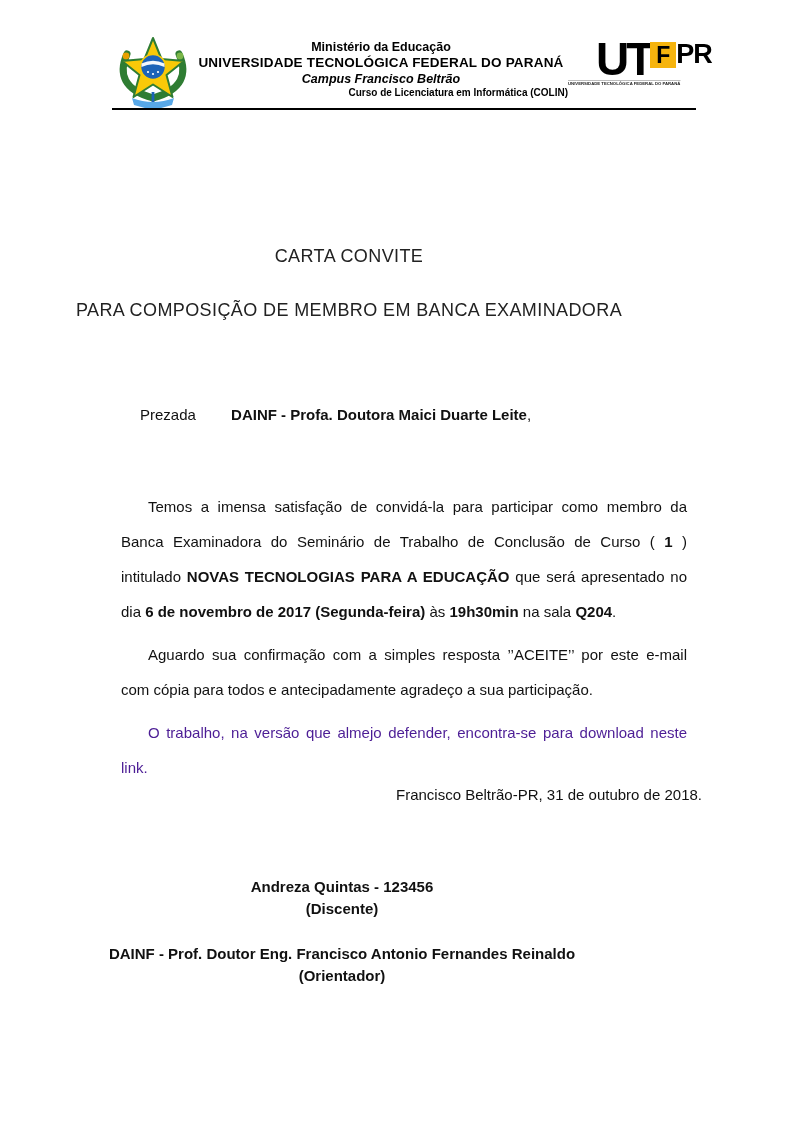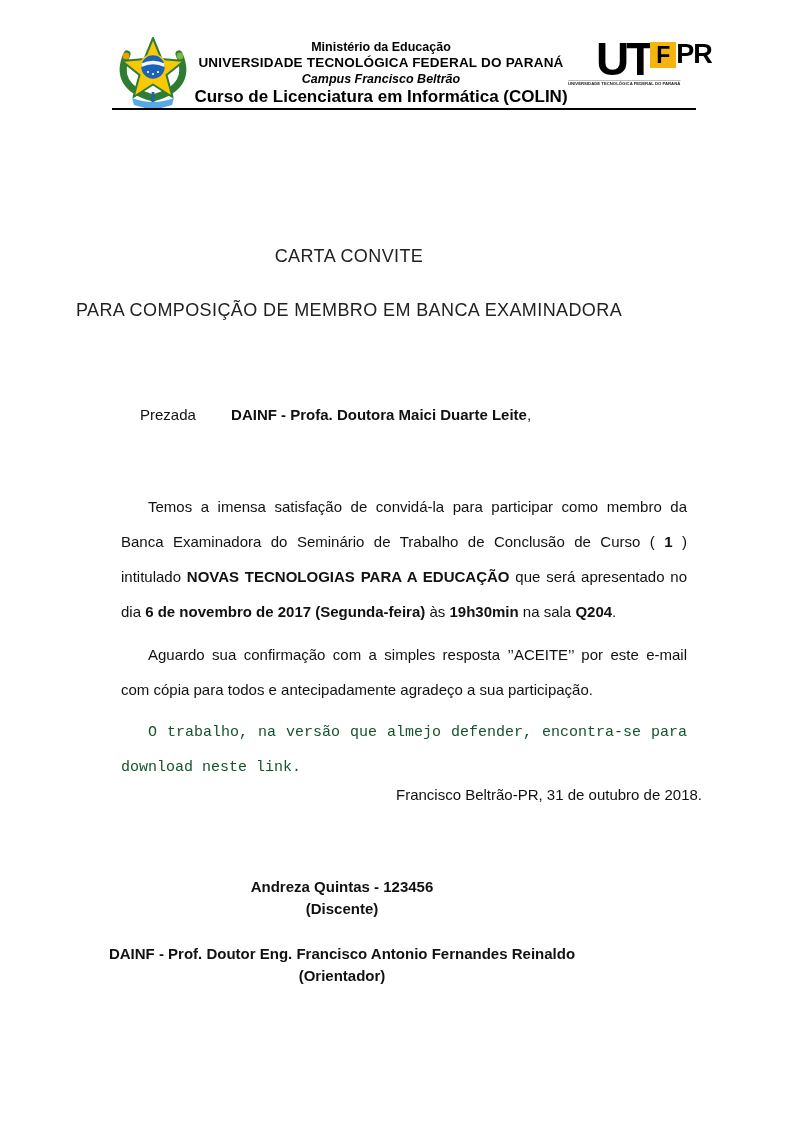--- a/index.html
+++ b/index.html
@@ -17,21 +17,21 @@
     display:flex;align-items:flex-start;
   }
   .crest{width:82px;height:76px;flex:0 0 82px;}
   .header-text{
     flex:1;text-align:center;font-weight:bold;color:#000;
     padding-top:6px;line-height:1.22;
   }
   .ht-ministry{font-size:12.5px;}
   .ht-university{font-size:13.5px;letter-spacing:.2px;}
   .ht-campus{font-size:12.5px;font-style:italic;}
-  .ht-course{font-size:17px;}
+  .ht-course{font-size:10px;text-align:right;}
   .utfpr-logo{
     flex:0 0 128px;width:128px;padding-top:8px;
     display:flex;flex-direction:column;align-items:flex-start;
   }
   .logo-row{display:flex;align-items:flex-start;line-height:1;color:#000;margin-left:28px;}
   .logo-ut{font-size:46px;font-weight:900;letter-spacing:-3px;line-height:.78;font-family:"Liberation Sans",sans-serif;}
   .logo-f{
     width:26px;height:26px;margin-left:-1px;
     display:flex;align-items:center;justify-content:center;
     font-weight:900;font-size:23px;color:#000;
@@ -126,21 +126,21 @@
   <div class="title-line title-1">CARTA CONVITE</div>
   <div class="title-line title-2">PARA COMPOSIÇÃO DE MEMBRO EM BANCA EXAMINADORA</div>
 
   <div class="salutation">
     <span>Prezada </span><b>DAINF - Profa. Doutora Maici Duarte Leite</b><span>,</span>
   </div>
 
   <div class="body-block">
     <p><span>Temos a imensa satisfação de convidá-la para participar como membro da Banca Examinadora do Seminário de Trabalho de Conclusão de Curso ( </span><span style="font-weight: bold;">1</span><span> ) intitulado </span><span style="font-weight: bold;">NOVAS TECNOLOGIAS PARA A EDUCAÇÃO</span><span> que será apresentado no dia </span><span style="font-weight: bold;">6 de novembro de 2017 (Segunda-feira)</span><span> às </span><span style="font-weight: bold;">19h30min</span><span> na sala </span><span style="font-weight: bold;">Q204</span><span>.</span></p>
     <p>Aguardo sua confirmação com a simples resposta ’’ACEITE’’ por este e-mail com cópia para todos e antecipadamente agradeço a sua participação.</p>
-    <p class="link-line" style="color: #14532d; font-family: Liberation Mono, monospace;">O trabalho, na versão que almejo defender, encontra-se para download neste link.</p>
+    <p class="link-line" style="color: #4c1d95;">O trabalho, na versão que almejo defender, encontra-se para download neste link.</p>
   </div>
 
   <div class="date-line">Francisco Beltrão-PR, 31 de outubro de 2018.</div>
 
   <div class="signature sig-1">
     <div>Andreza Quintas - 123456</div>
     <div>(Discente)</div>
   </div>
   <div class="signature sig-2">
     <div>DAINF - Prof. Doutor Eng. Francisco Antonio Fernandes Reinaldo</div>

